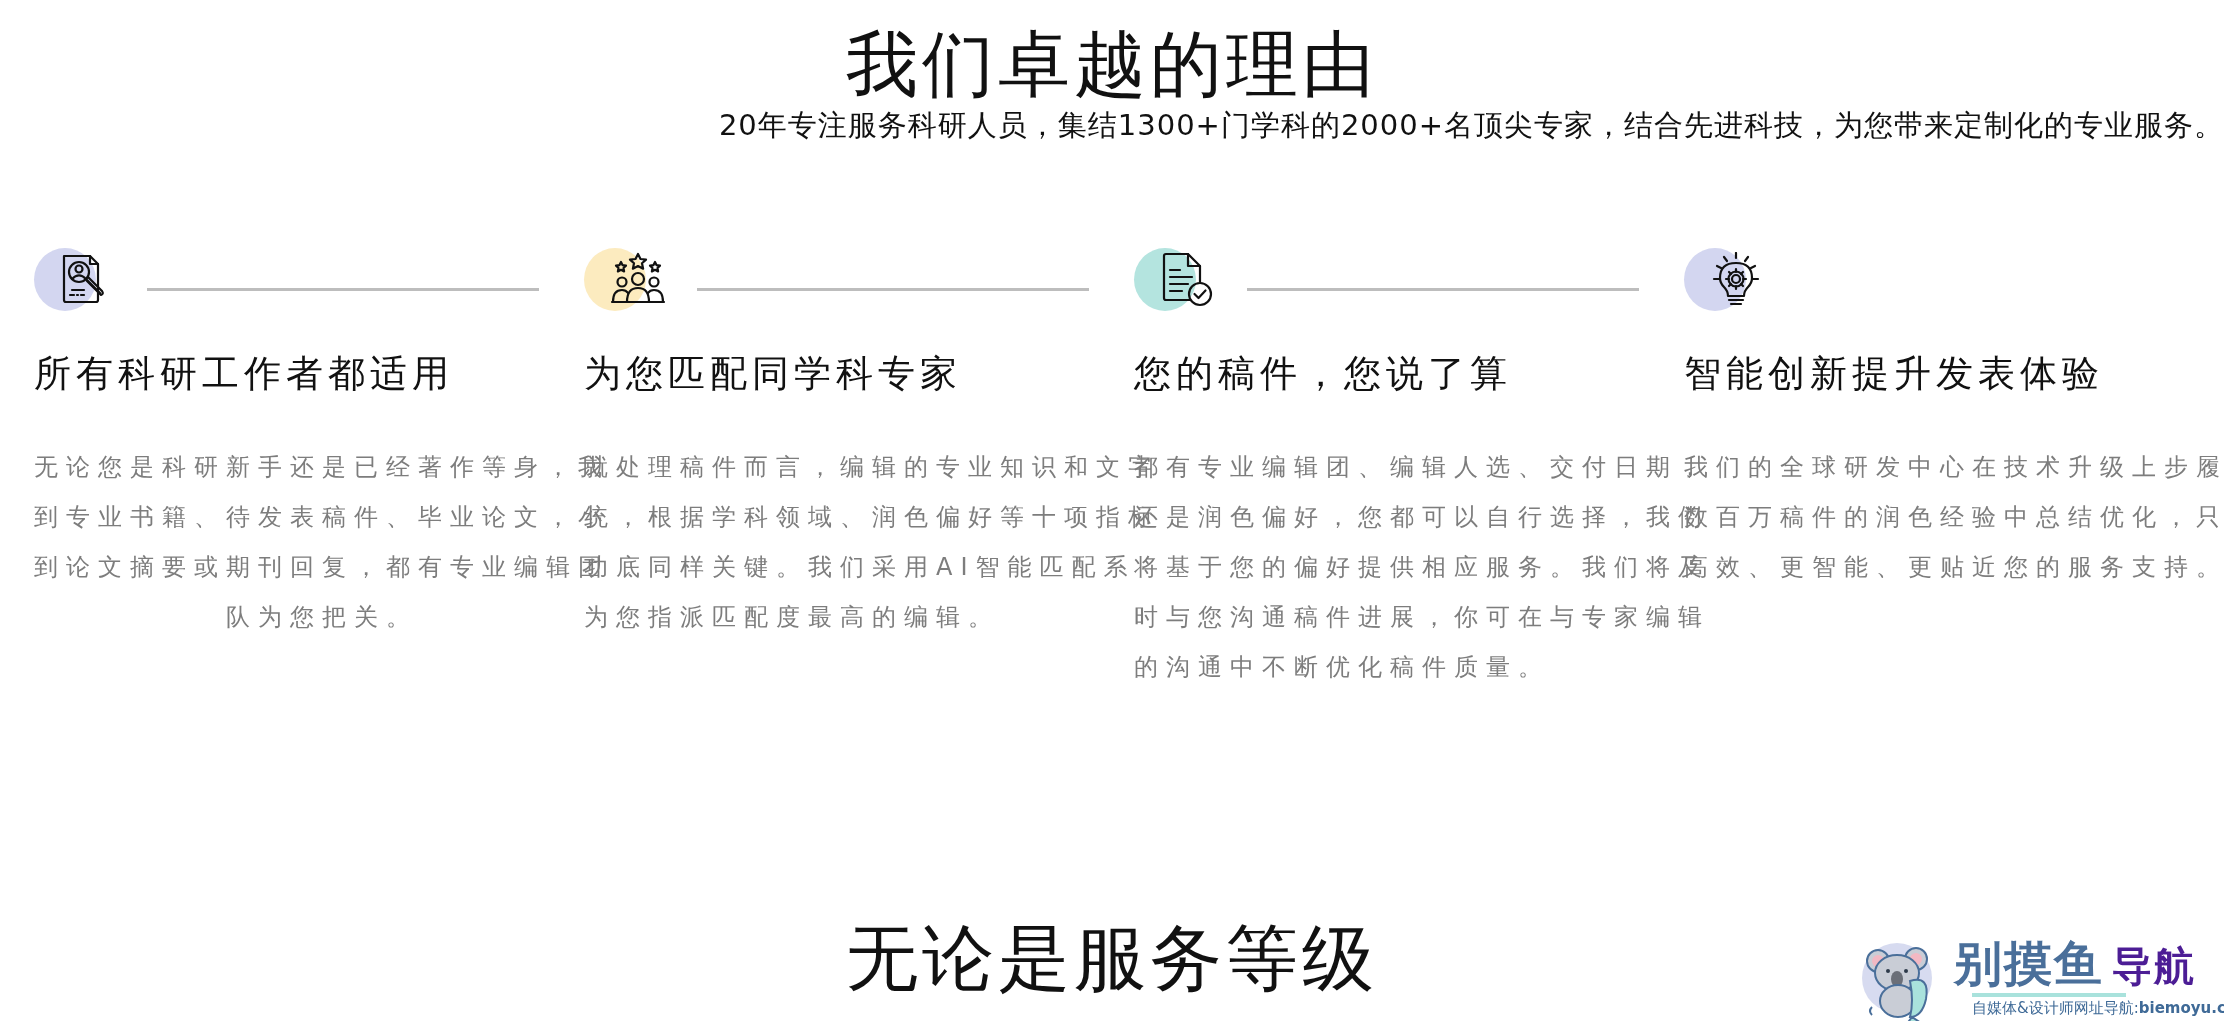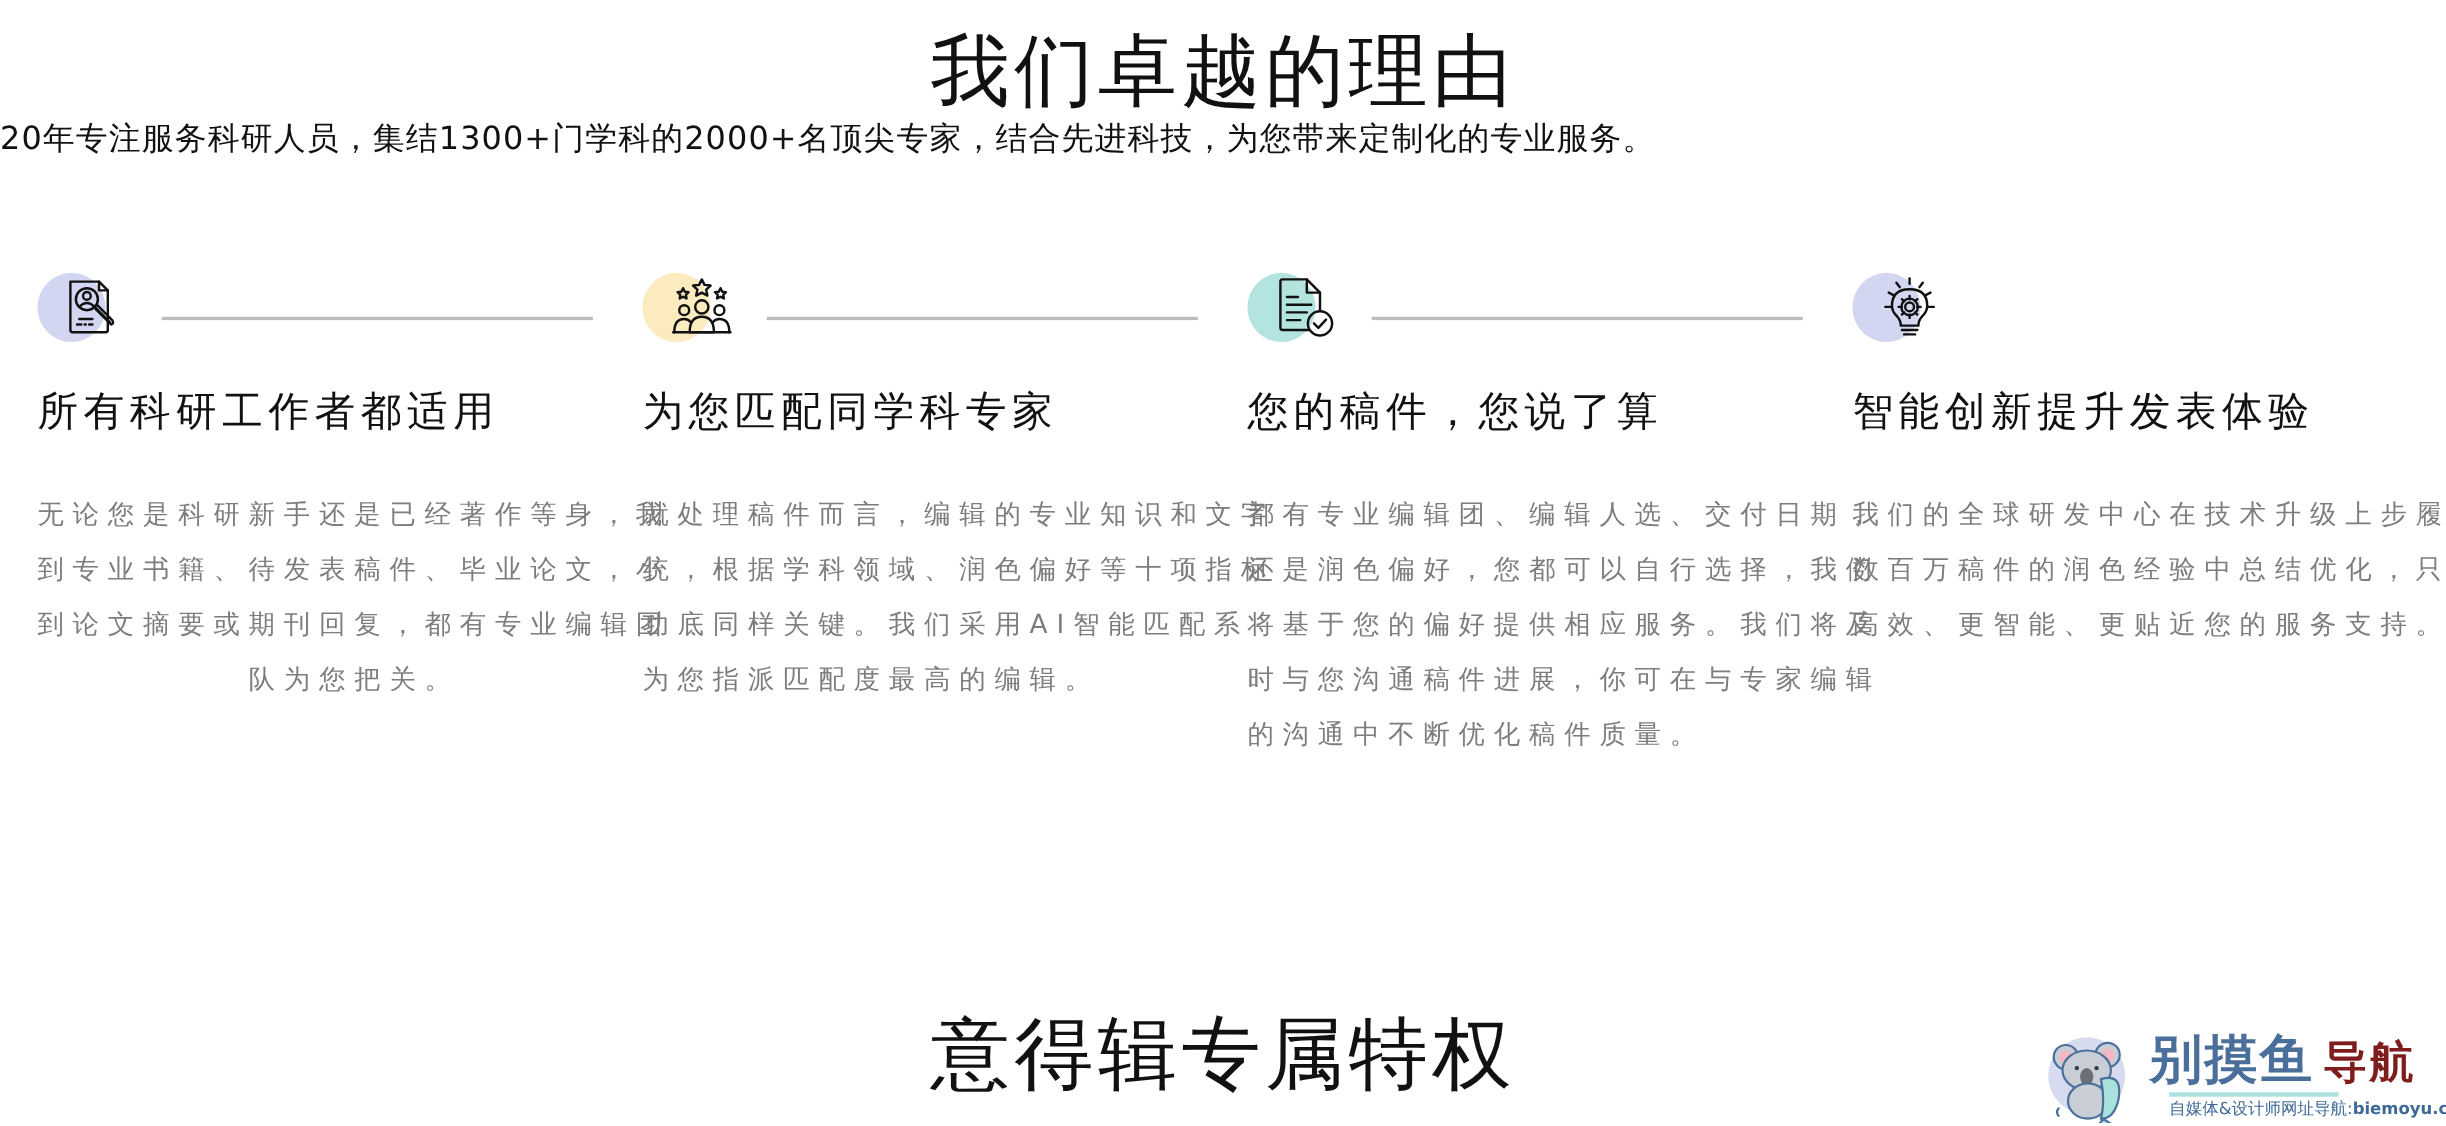--- a/index.html
+++ b/index.html
@@ -27,21 +27,21 @@
     margin: 0;
     line-height: 1;
   }
   #title-top { top: 28px; }
   #title-bottom { top: 922px; }
   .subtitle {
     position: absolute;
     top: 108px;
     left: 0;
     width: 2224px;
-    text-align: left;
+    text-align: right;
     font-size: 29px;
     line-height: 1.2;
     color: #111111;
     letter-spacing: 1px;
     margin: 0;
   }
   .card {
     position: absolute;
     top: 248px;
     width: 520px;
@@ -133,21 +133,21 @@
     top: 4px;
     font-size: 48px;
     font-weight: bold;
     color: #4a6f9a;
     letter-spacing: 2px;
     line-height: 1;
     white-space: nowrap;
   }
   .wm-main .wm-sub-part {
     font-size: 40px;
-    color: #7f1d1d;
+    color: #4c1d95;
     margin-left: 8px;
   }
   .wm-underline {
     position: absolute;
     left: 110px;
     top: 58px;
     width: 154px;
     height: 4px;
     background: #a9e2dc;
   }
@@ -266,21 +266,21 @@
     </svg>
   </div>
   <h3 class="card-title">智能创新提升发表体验</h3>
   <p class="card-body">
     <span class="line">我们的全球研发中心在技术升级上步履不停，从</span>
     <span class="line">数百万稿件的润色经验中总结优化，只为提供更</span>
     <span class="line">高效、更智能、更贴近您的服务支持。</span>
   </p>
 </div>
 
-<h2 id="title-bottom" class="section-title">意得辑专属特权</h2>
+<h2 id="title-bottom" class="section-title">无论是服务等级</h2>
 
 <div class="watermark">
   <div class="wm-circle"></div>
   <svg class="wm-koala" viewBox="0 0 90 80">
     <circle cx="14" cy="20" r="11" fill="#c9cdd6" stroke="#4a6f9a" stroke-width="2"></circle>
     <circle cx="14" cy="20" r="6" fill="#f2b8c3"></circle>
     <circle cx="52" cy="18" r="11" fill="#c9cdd6" stroke="#4a6f9a" stroke-width="2"></circle>
     <circle cx="52" cy="18" r="6" fill="#f2b8c3"></circle>
     <ellipse cx="33" cy="32" rx="22" ry="18" fill="#c9cdd6" stroke="#4a6f9a" stroke-width="2"></ellipse>
     <ellipse cx="33" cy="38" rx="6" ry="8" fill="#6b6f78"></ellipse>

